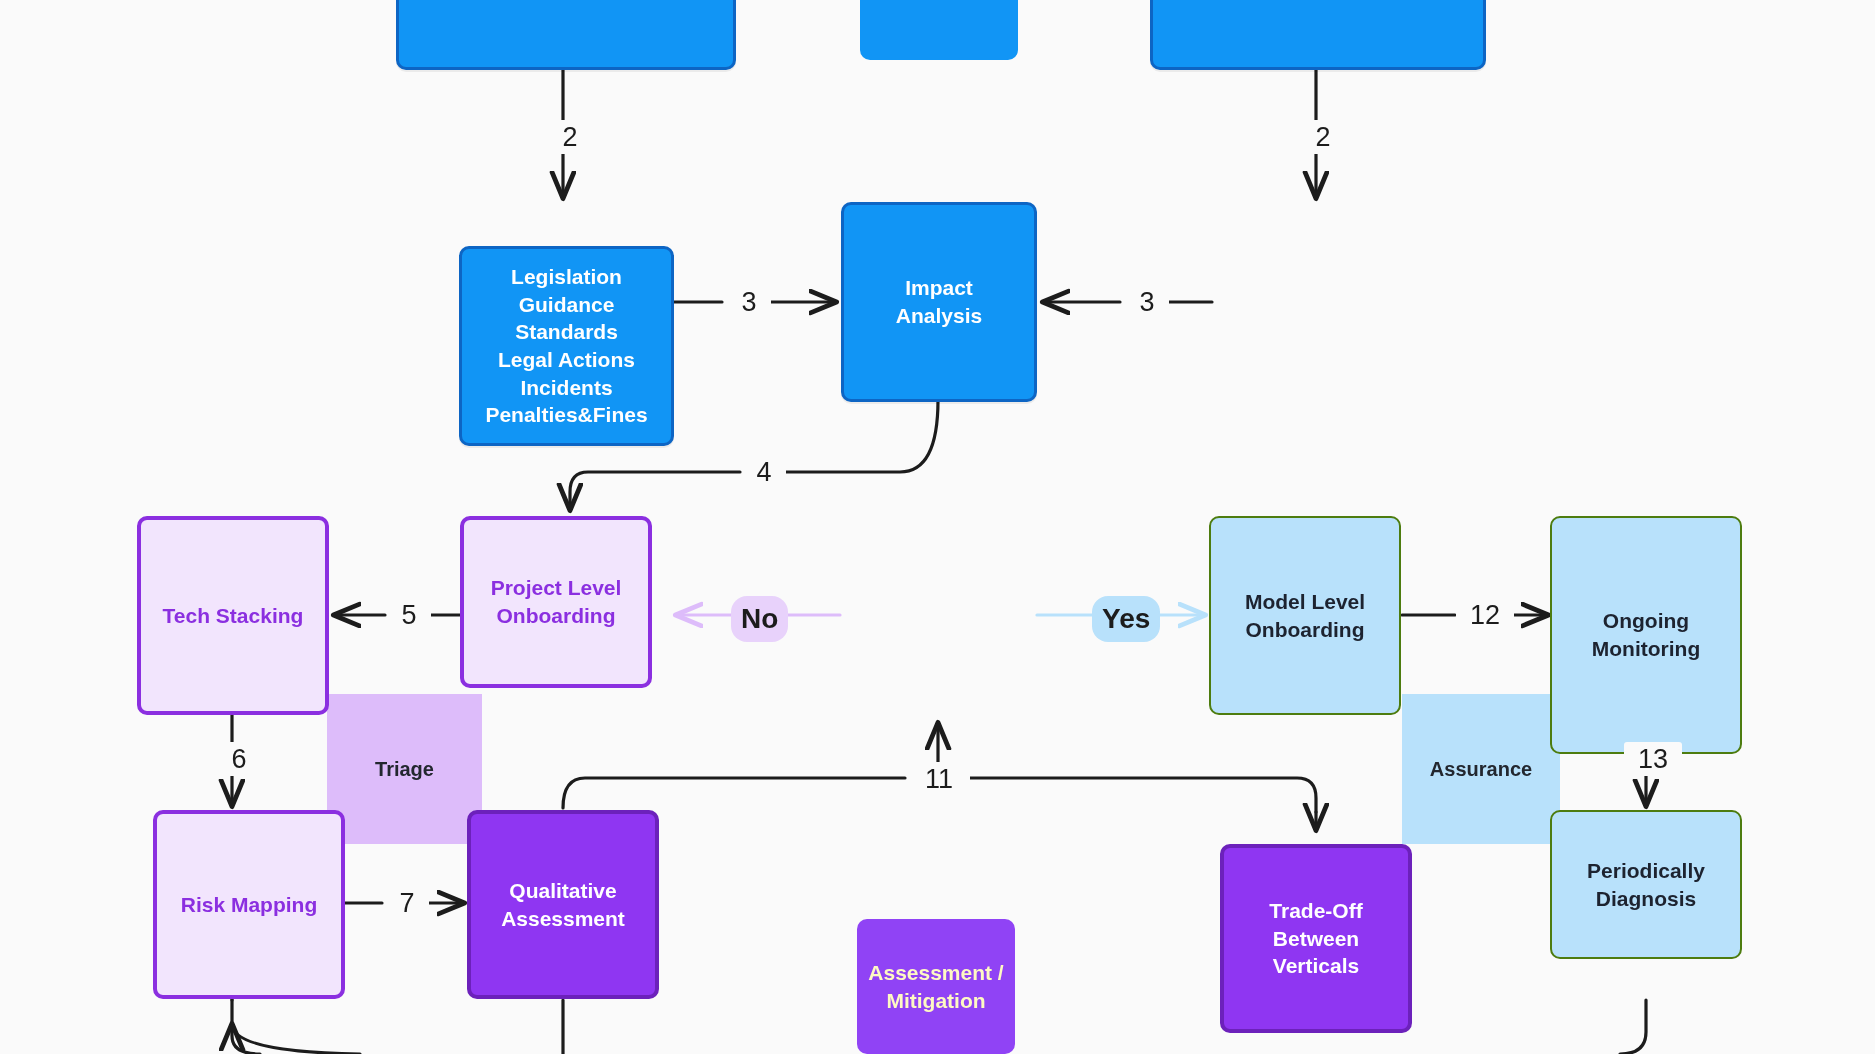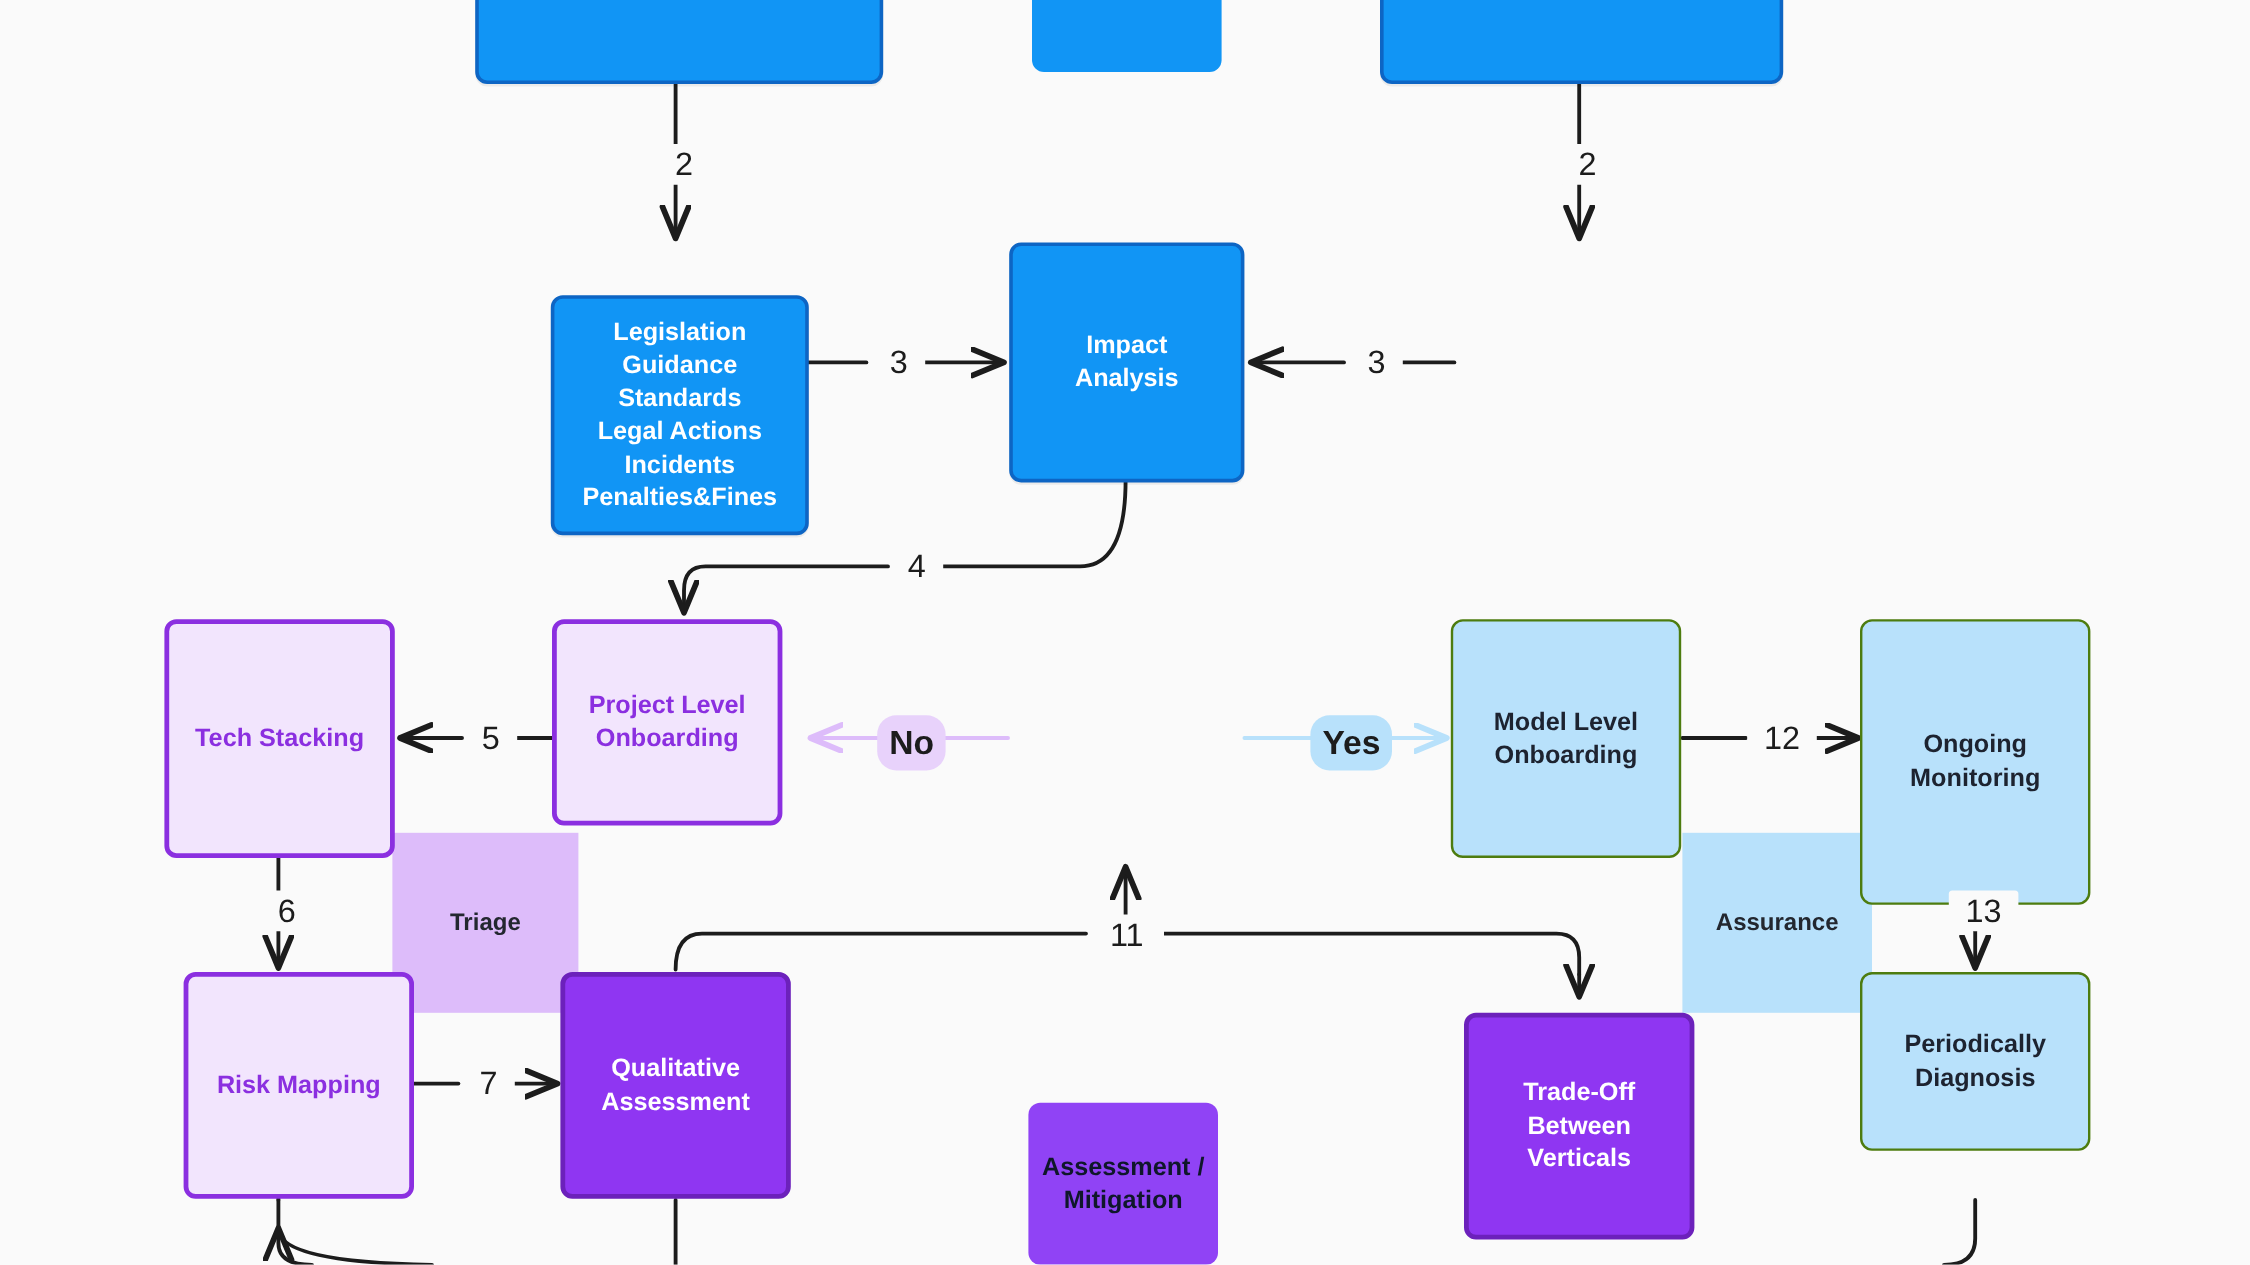--- a/index.html
+++ b/index.html
@@ -58,21 +58,21 @@
   }
   .n-purple {
     background: #8f36f2;
     border: 4px solid #6c21bb;
     color: #ffffff;
     font-size: 21px;
   }
   .n-purple-plain {
     background: #9043f5;
     border: none;
-    color: #0f172a;
+    color: #fef9c3;
     font-size: 21px;
   }
   .n-lightblue {
     background: #b8e1fb;
     border: 2px solid #4d7c0f;
     color: #1d2330;
     font-size: 21px;
   }
 
   

